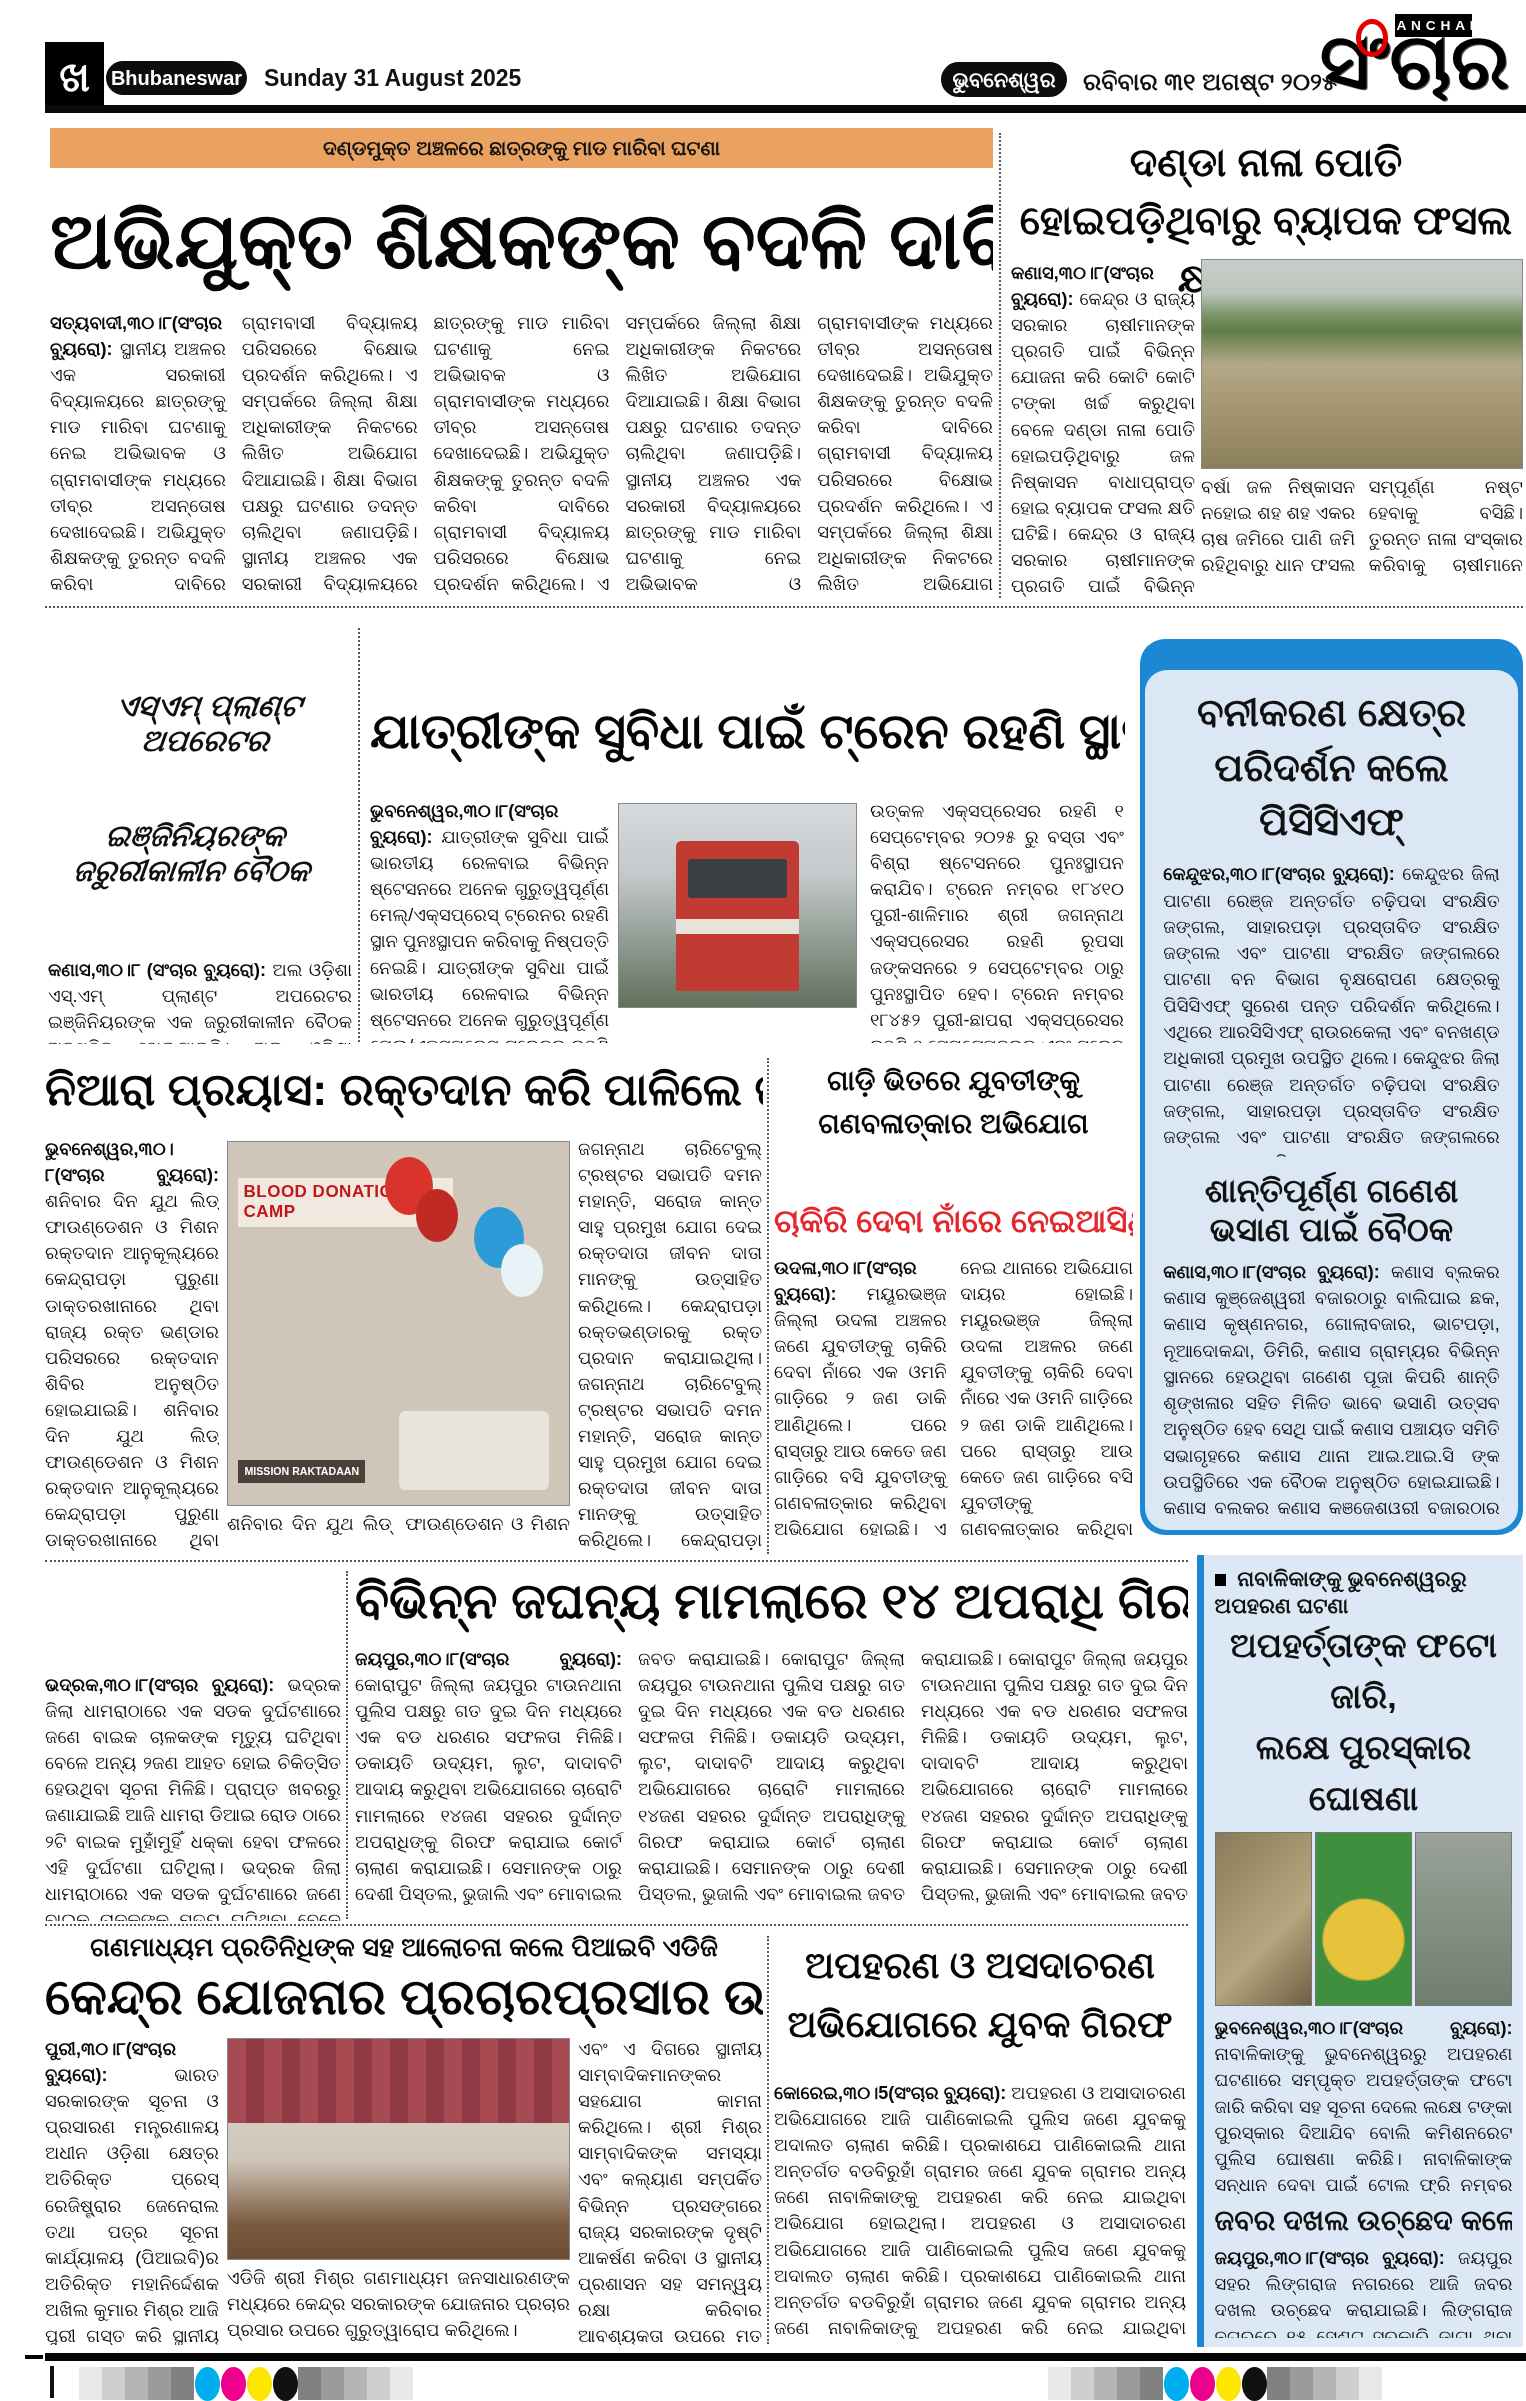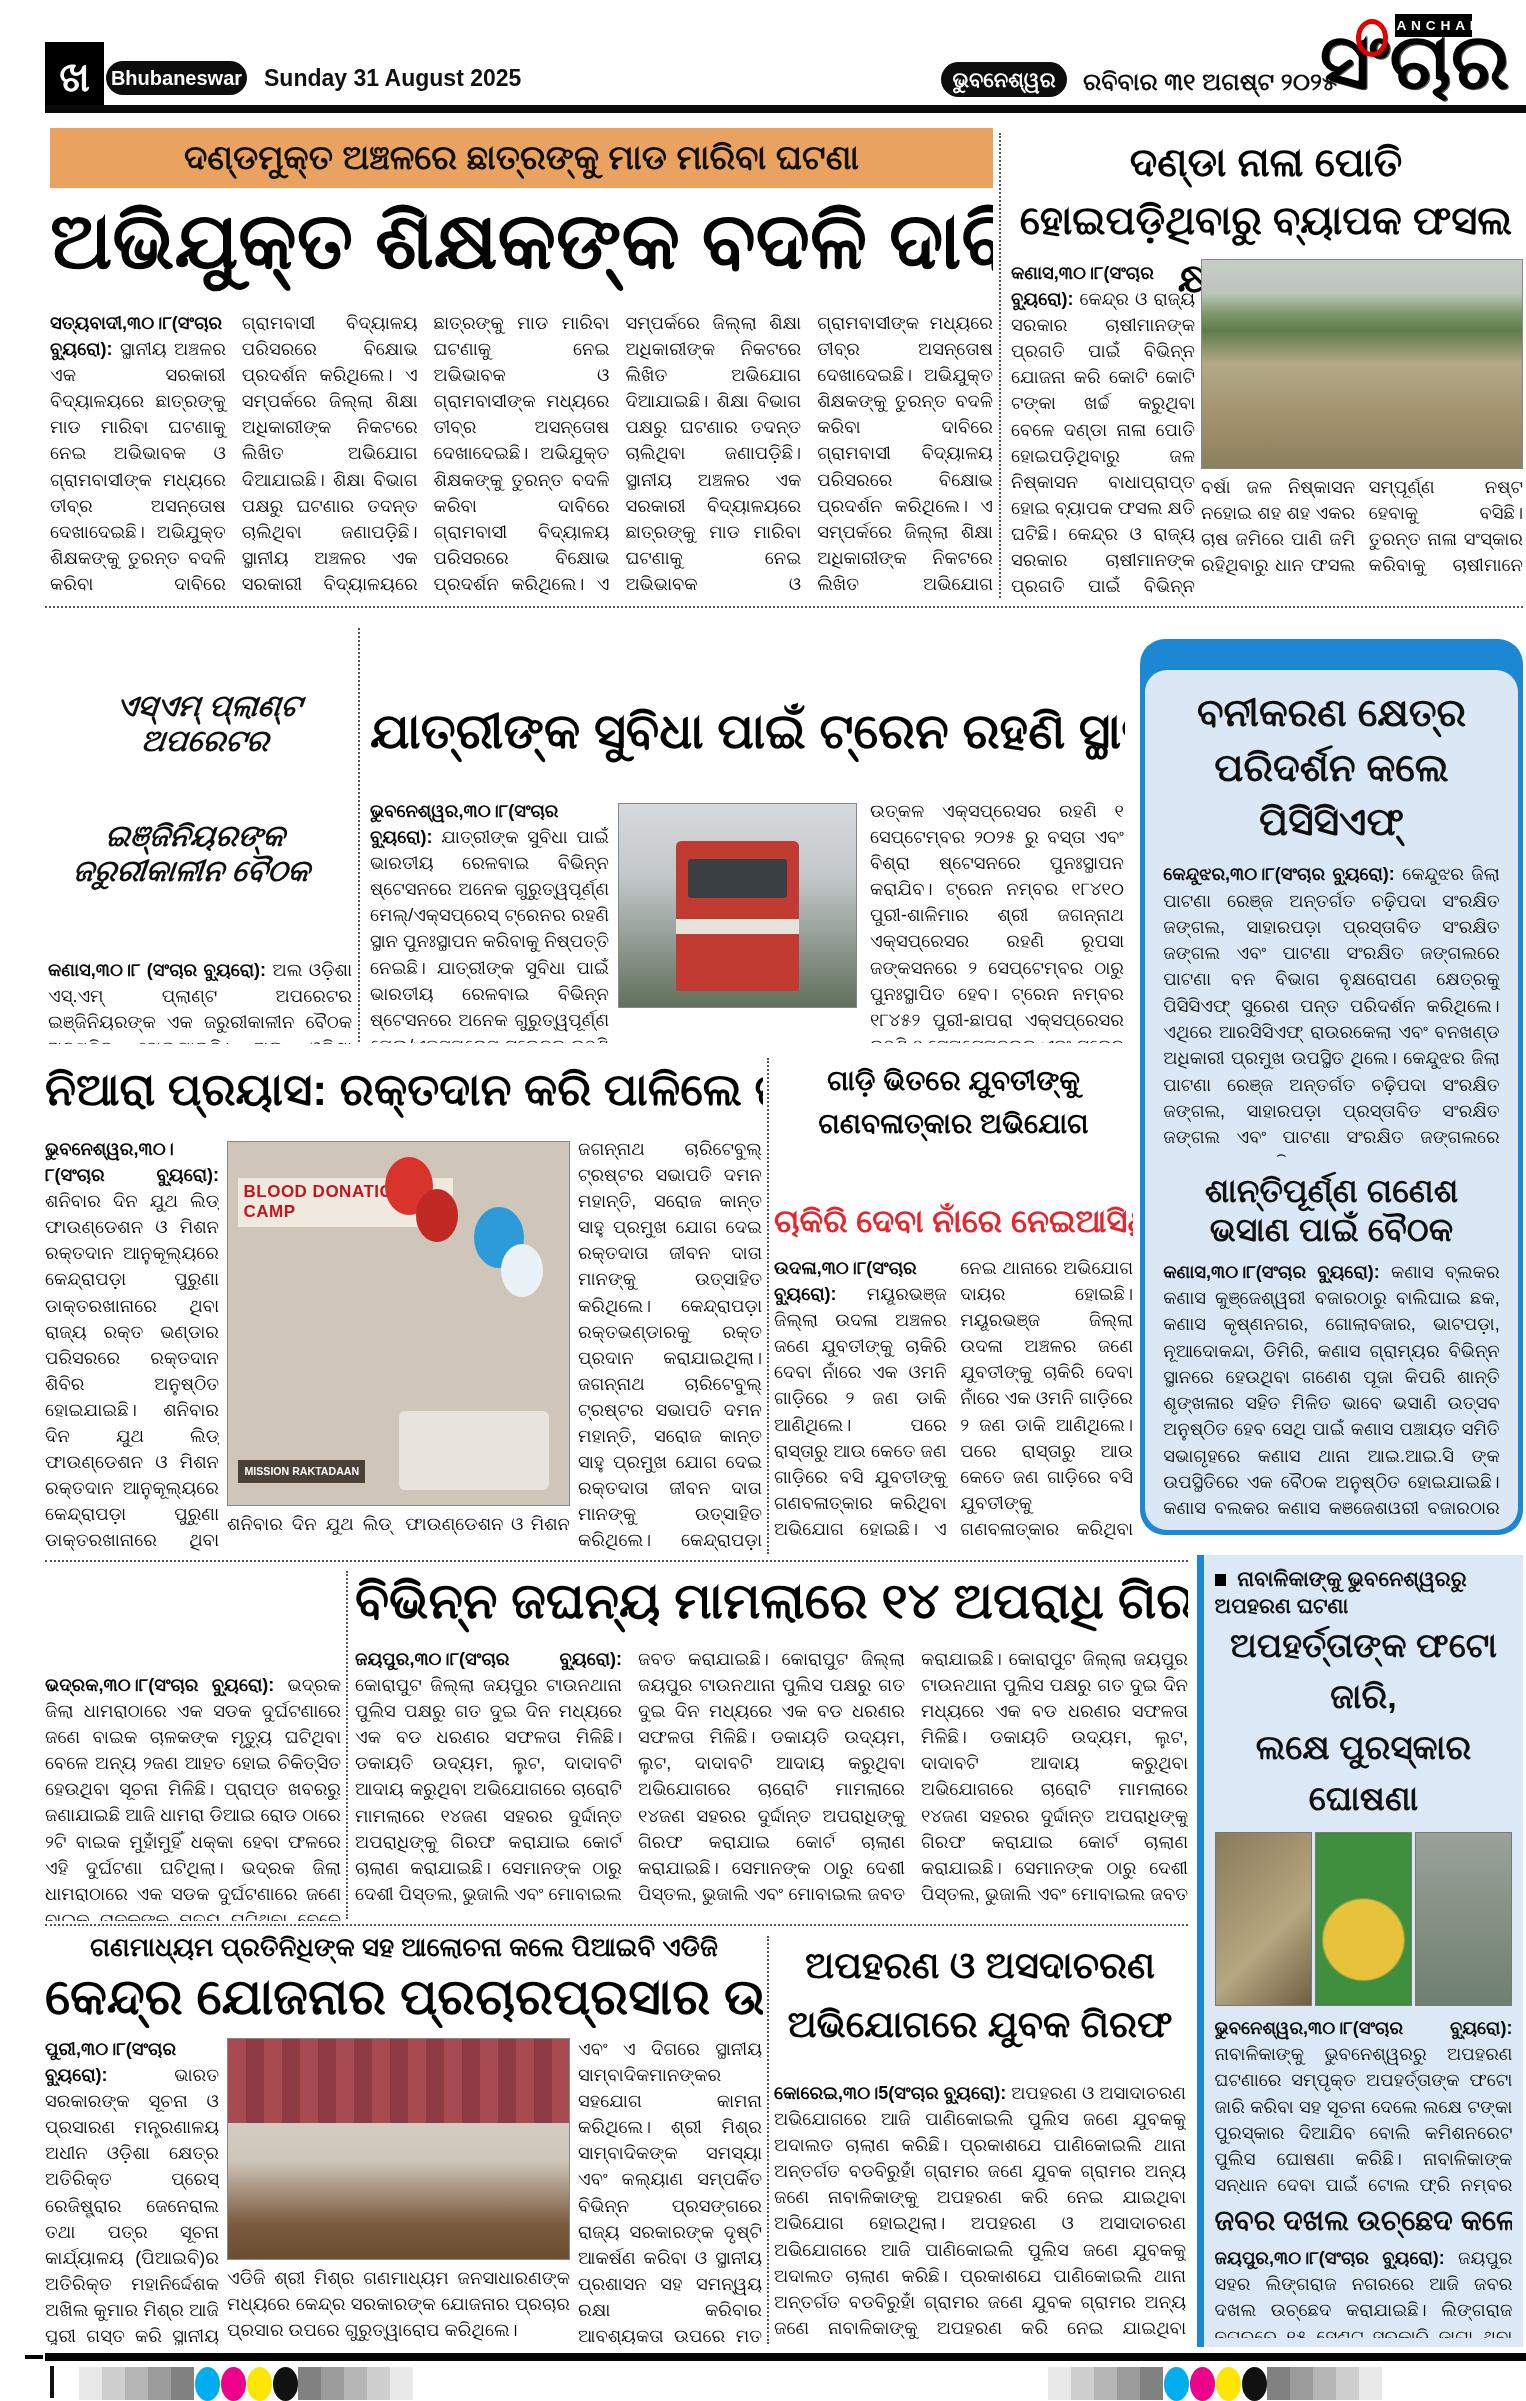--- a/index.html
+++ b/index.html
@@ -26,21 +26,21 @@
     font-weight:bold;white-space:nowrap;overflow:hidden;}
   .headline{position:absolute;font-weight:bold;text-align:center;color:#050505;}
   .nowrap{white-space:nowrap;overflow:hidden;}
   .bodytxt{position:absolute;font-size:18px;line-height:1.45;text-align:justify;overflow:hidden;color:#090909;}
   .dl{font-weight:bold;}
   .vsep{position:absolute;border-left:2.1px dotted #555;width:0;}
   .hsep{position:absolute;border-top:2.1px dotted #555;height:0;}
   .photo{position:absolute;overflow:hidden;border:1.1px solid #888;box-sizing:border-box;}
 
   
-  .lead-kicker{left:50px;top:128px;width:943px;height:60px;font-size:34px;}
+  .lead-kicker{left:50px;top:128px;width:943px;height:40px;font-size:20px;}
   .lead-headline{left:50px;top:178px;width:943px;height:127px;font-size:79px;line-height:126px;white-space:nowrap;overflow:hidden;}
   .lead-body{left:50px;top:310px;width:943px;height:288px;column-count:5;column-gap:16px;}
 
   
   .canal-headline{left:1011px;top:133px;width:510px;height:120px;font-size:40px;line-height:1.45;}
   .canal-col1{left:1011px;top:260px;width:184px;height:338px;}
   .canal-photo{left:1201px;top:259px;width:322px;height:210px;
     background:linear-gradient(180deg,#c8ccc8 0%,#bcc6bd 16%,#7e9669 26%,#5e7d4a 34%,#b4a987 50%,#a3966f 72%,#8c7f5c 100%);}
   .canal-body2{left:1201px;top:474px;width:322px;height:124px;column-count:2;column-gap:13.7px;}
 

